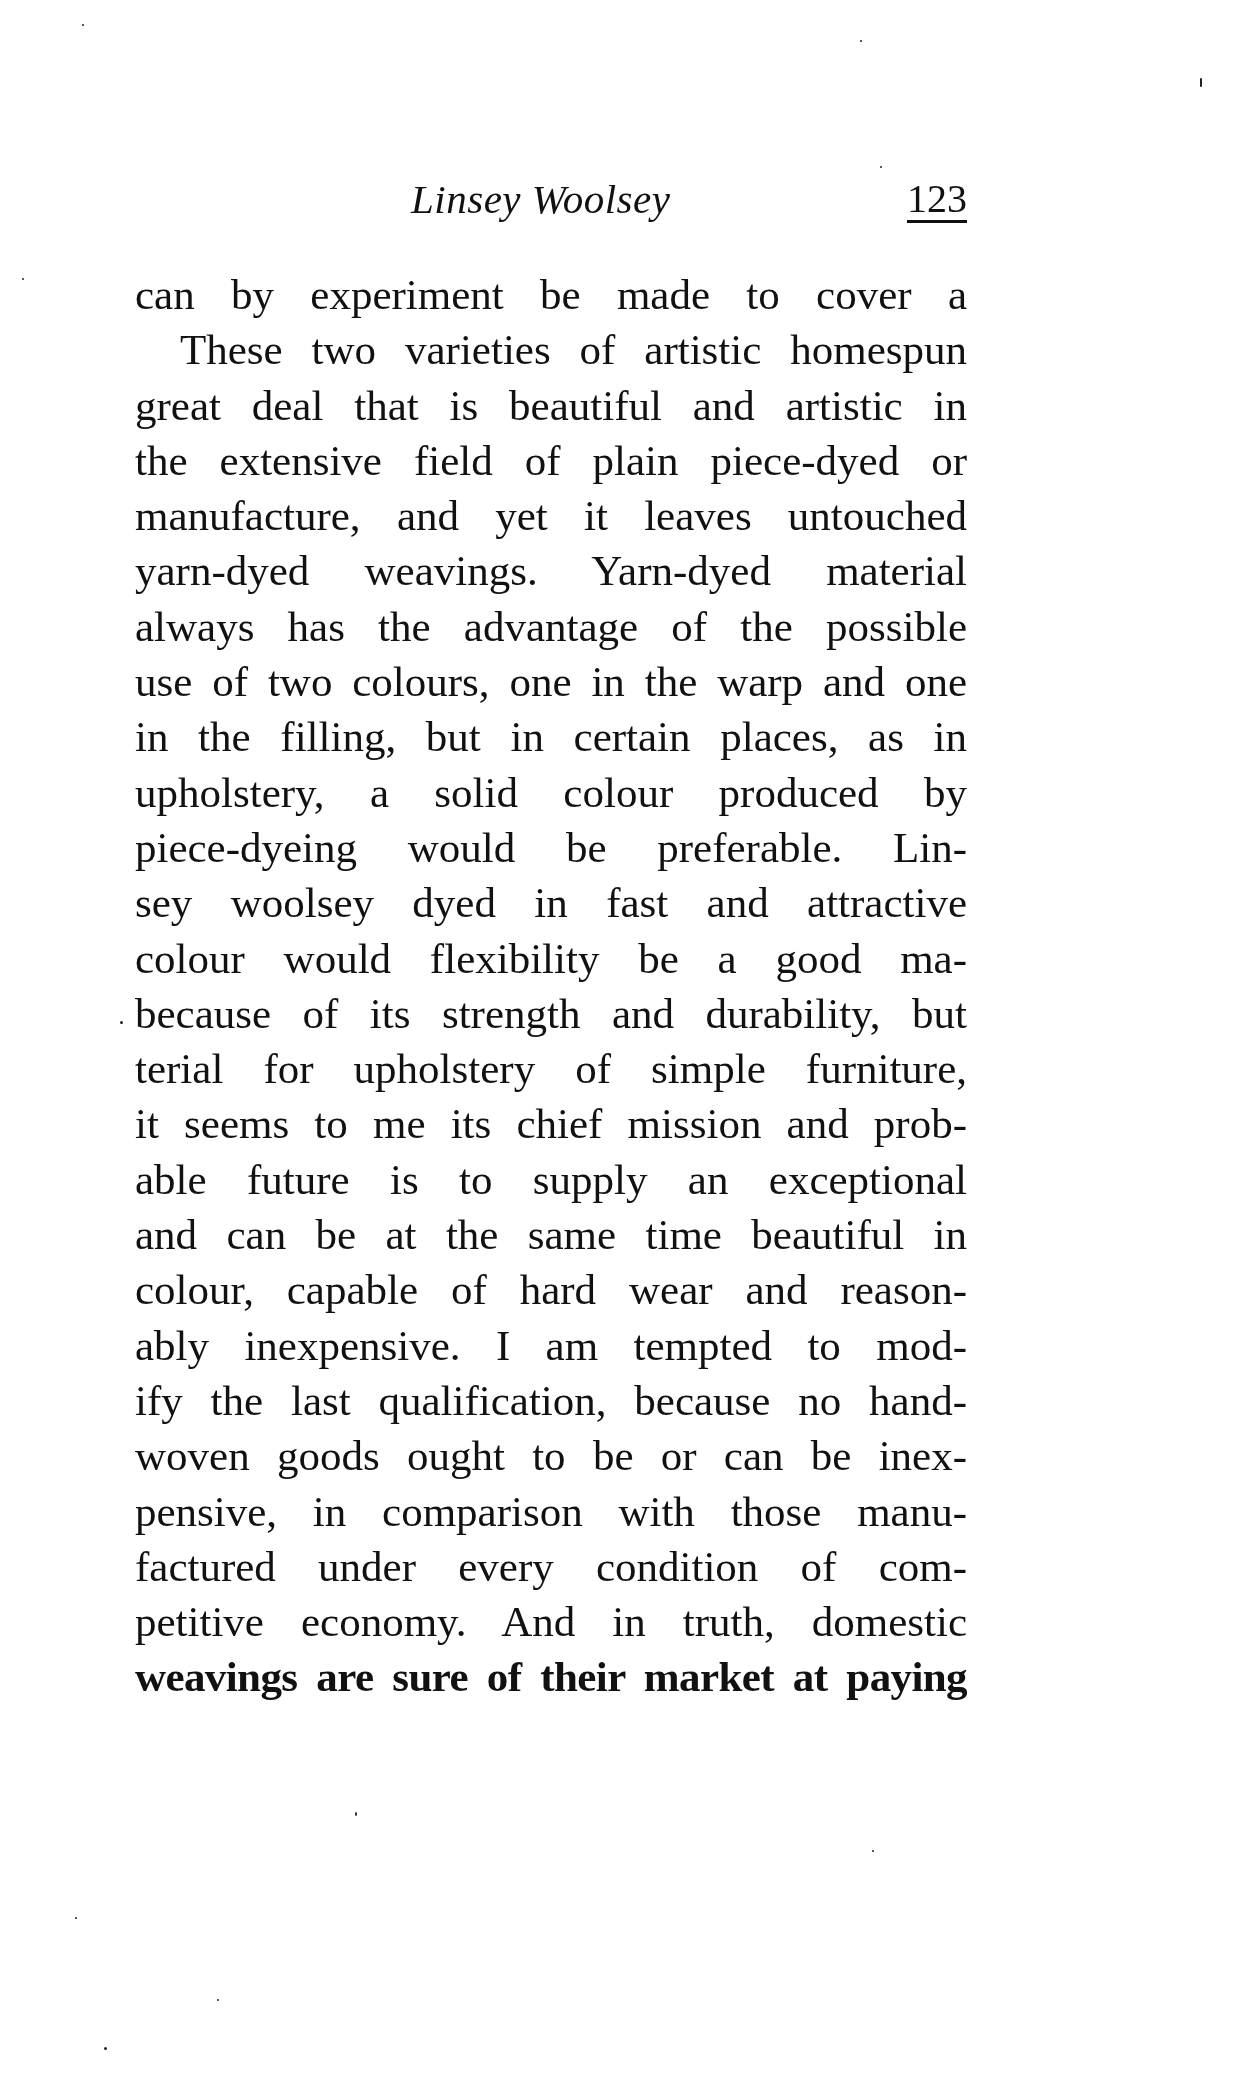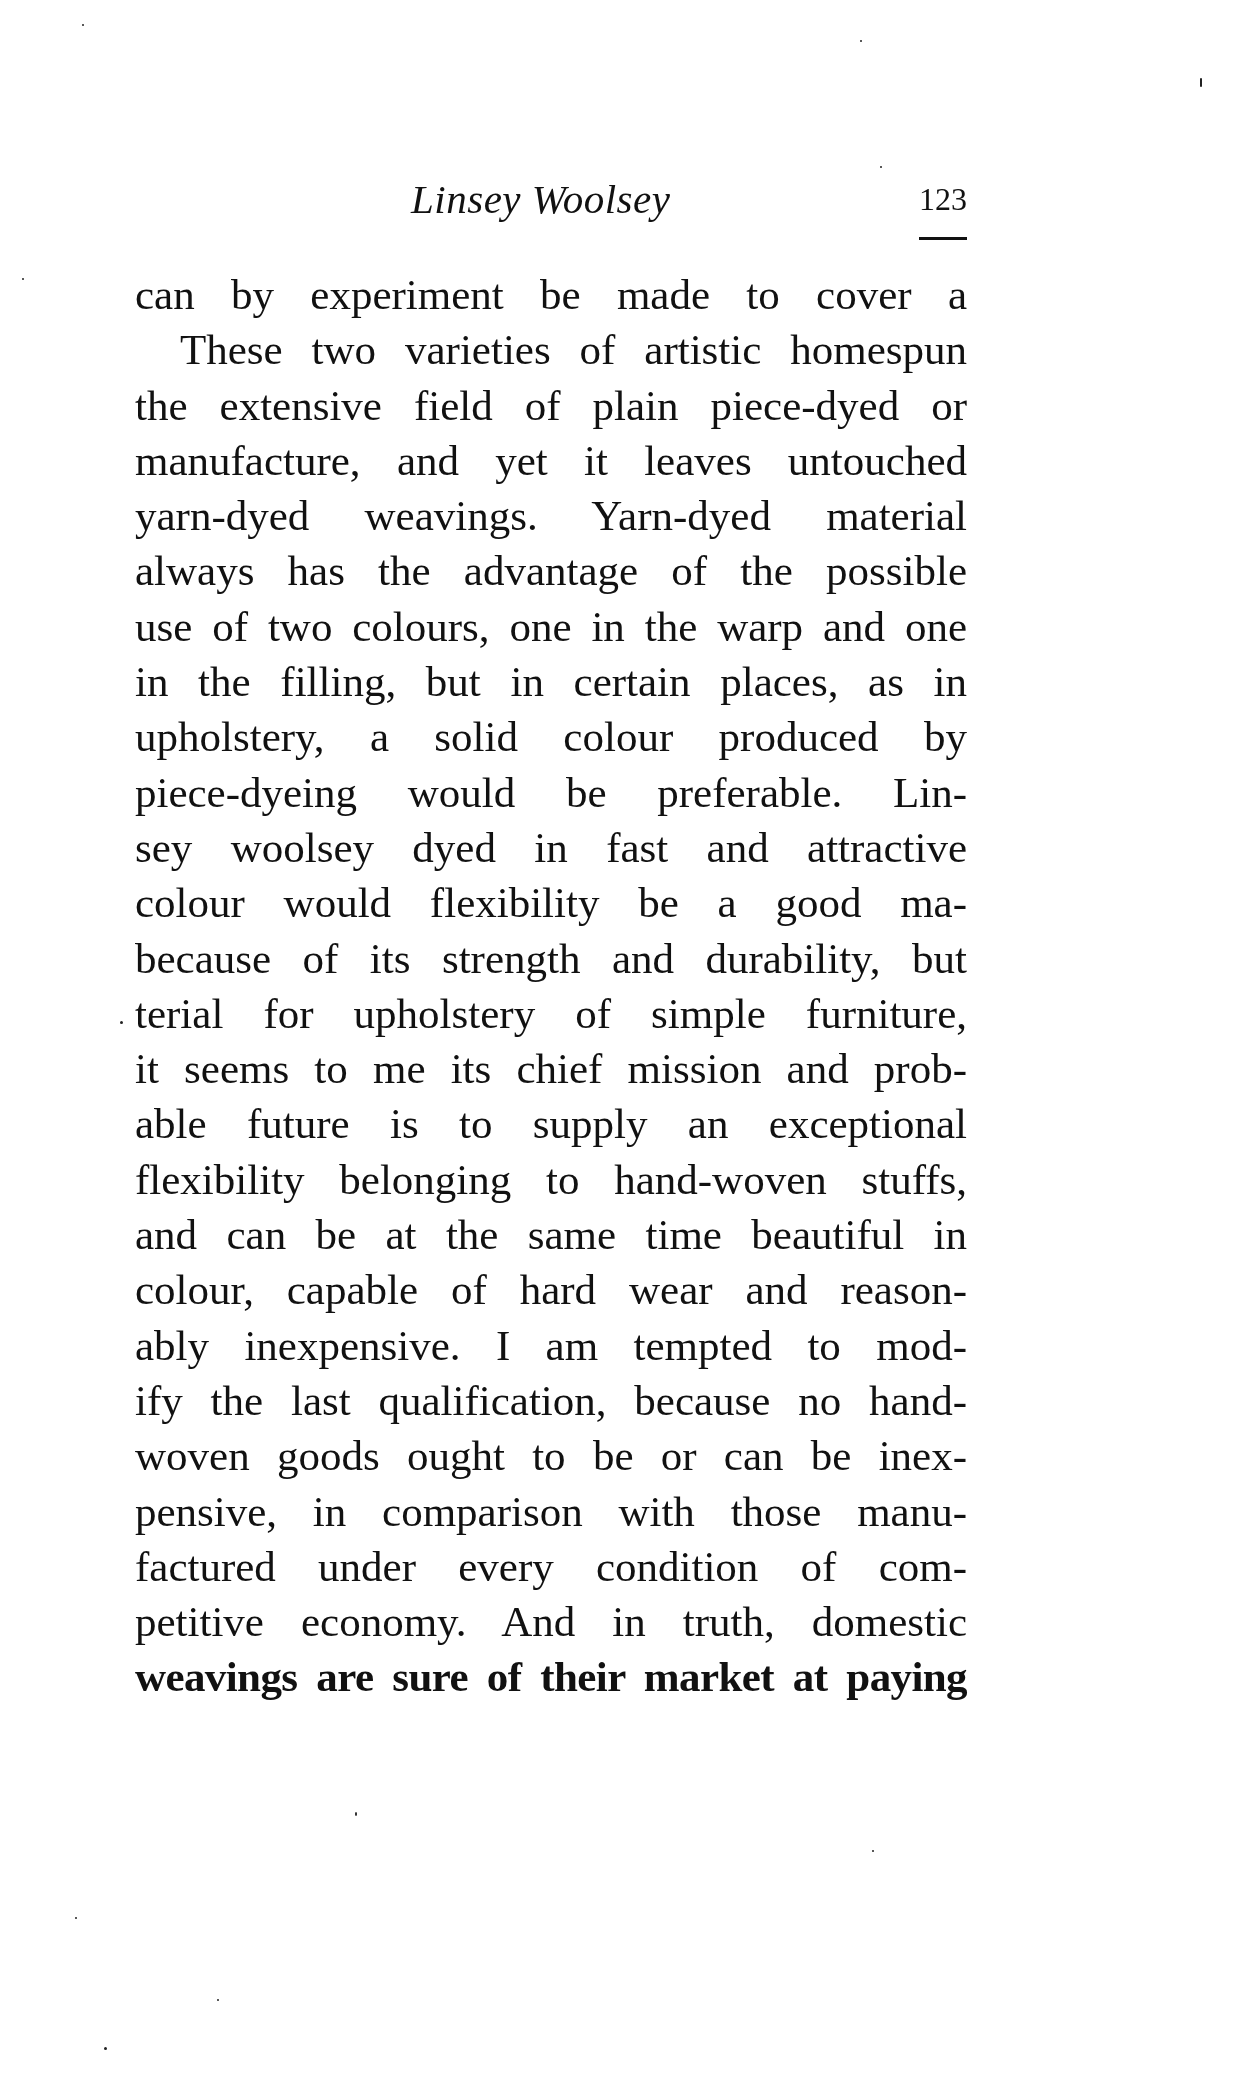--- a/index.html
+++ b/index.html
@@ -34,23 +34,23 @@
       top: 0;
       font-style: italic;
       font-size: 41px;
       letter-spacing: 0.5px;
       line-height: 50px;
     }
     .page-number {
       position: absolute;
       right: 0;
       top: 0;
-      font-size: 32px;
+      font-size: 40px;
       line-height: 50px;
-      padding-bottom: 19px;
+      padding-bottom: 2px;
       border-bottom: 3px solid #111111;
       height: 44px;
     }
     .body-text {
       position: absolute;
       left: 135px;
       top: 251px;
       width: 832px;
     }
     .line {
@@ -83,35 +83,35 @@
 <div class="page">
 
   <div class="running-head">
     <span class="running-title">Linsey Woolsey</span>
     <span class="page-number">123</span>
   </div>
 
   <div class="body-text">
     <span class="line">can by experiment be made to cover a</span>
     <span class="line indent">These two varieties of artistic homespun</span>
+    <span class="line">great deal that is beautiful and artistic in</span>
     <span class="line">the extensive field of plain piece-dyed or</span>
     <span class="line">manufacture, and yet it leaves untouched</span>
     <span class="line">yarn-dyed weavings.  Yarn-dyed material</span>
     <span class="line">always has the advantage of the possible</span>
     <span class="line">use of two colours, one in the warp and one</span>
     <span class="line">in the filling, but in certain places, as in</span>
     <span class="line">upholstery, a solid colour produced by</span>
     <span class="line">piece-dyeing would be preferable.  Lin-</span>
     <span class="line">sey woolsey dyed in fast and attractive</span>
     <span class="line">colour would flexibility be a good ma-</span>
     <span class="line">because of its strength and durability, but</span>
     <span class="line">terial for upholstery of simple furniture,</span>
     <span class="line">it seems to me its chief mission and prob-</span>
     <span class="line">able future is to supply an exceptional</span>
-    <span class="line">flexibility belonging to hand-woven stuffs,</span>
     <span class="line">and can be at the same time beautiful in</span>
     <span class="line">colour, capable of hard wear and reason-</span>
     <span class="line">ably inexpensive.  I am tempted to mod-</span>
     <span class="line">ify the last qualification, because no hand-</span>
     <span class="line">woven goods ought to be or can be inex-</span>
     <span class="line">pensive, in comparison with those manu-</span>
     <span class="line">factured under every condition of com-</span>
     <span class="line">petitive economy.  And in truth, domestic</span>
     <span class="line last">weavings are sure of their market at paying</span>
   </div>

